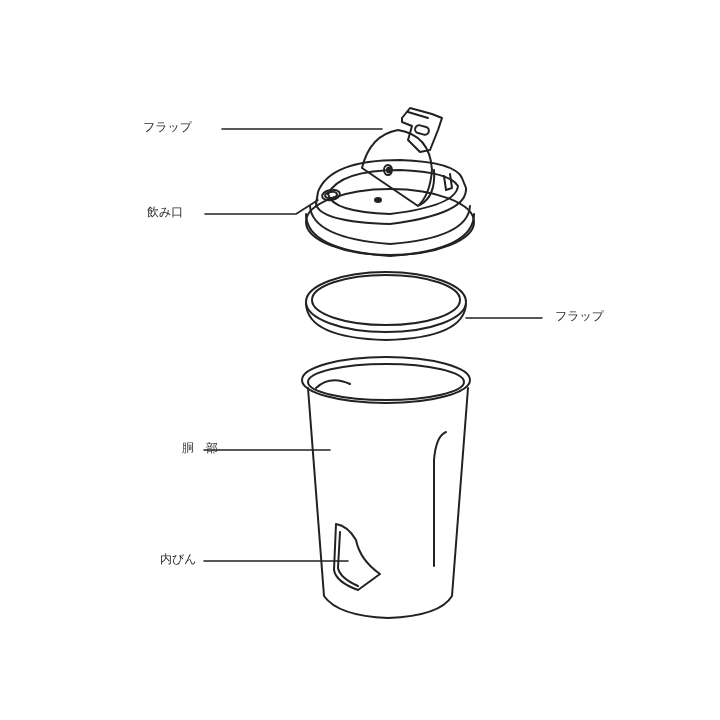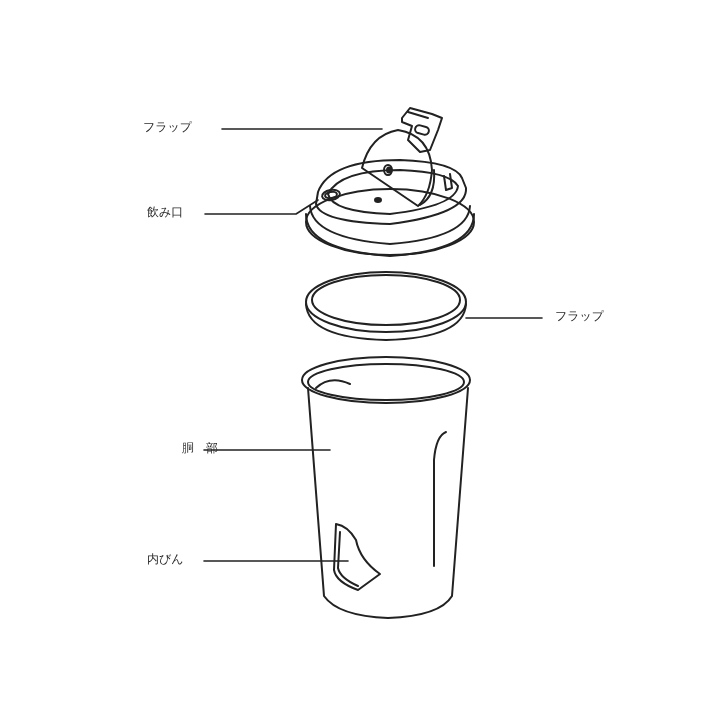--- a/index.html
+++ b/index.html
@@ -72,14 +72,14 @@
       <line x1="466" y1="318" x2="542" y2="318"></line>
       <line x1="204" y1="450" x2="330" y2="450"></line>
       <line x1="204" y1="561" x2="348" y2="561"></line>
     </g>
   </svg>
 
   <span class="label" style="left:143px; top:121px;">フラップ</span>
   <span class="label" style="left:147px; top:206px;">飲み口</span>
   <span class="label" style="left:555px; top:310px;">フラップ</span>
   <span class="label" style="left:147px; top:442px;margin-left:35px;">胴　部</span>
-  <span class="label" style="left:147px; top:553px;">内びん</span>
+  <span class="label" style="left:160px; top:553px;">内びん</span>
 </div>
 
 </body></html>

